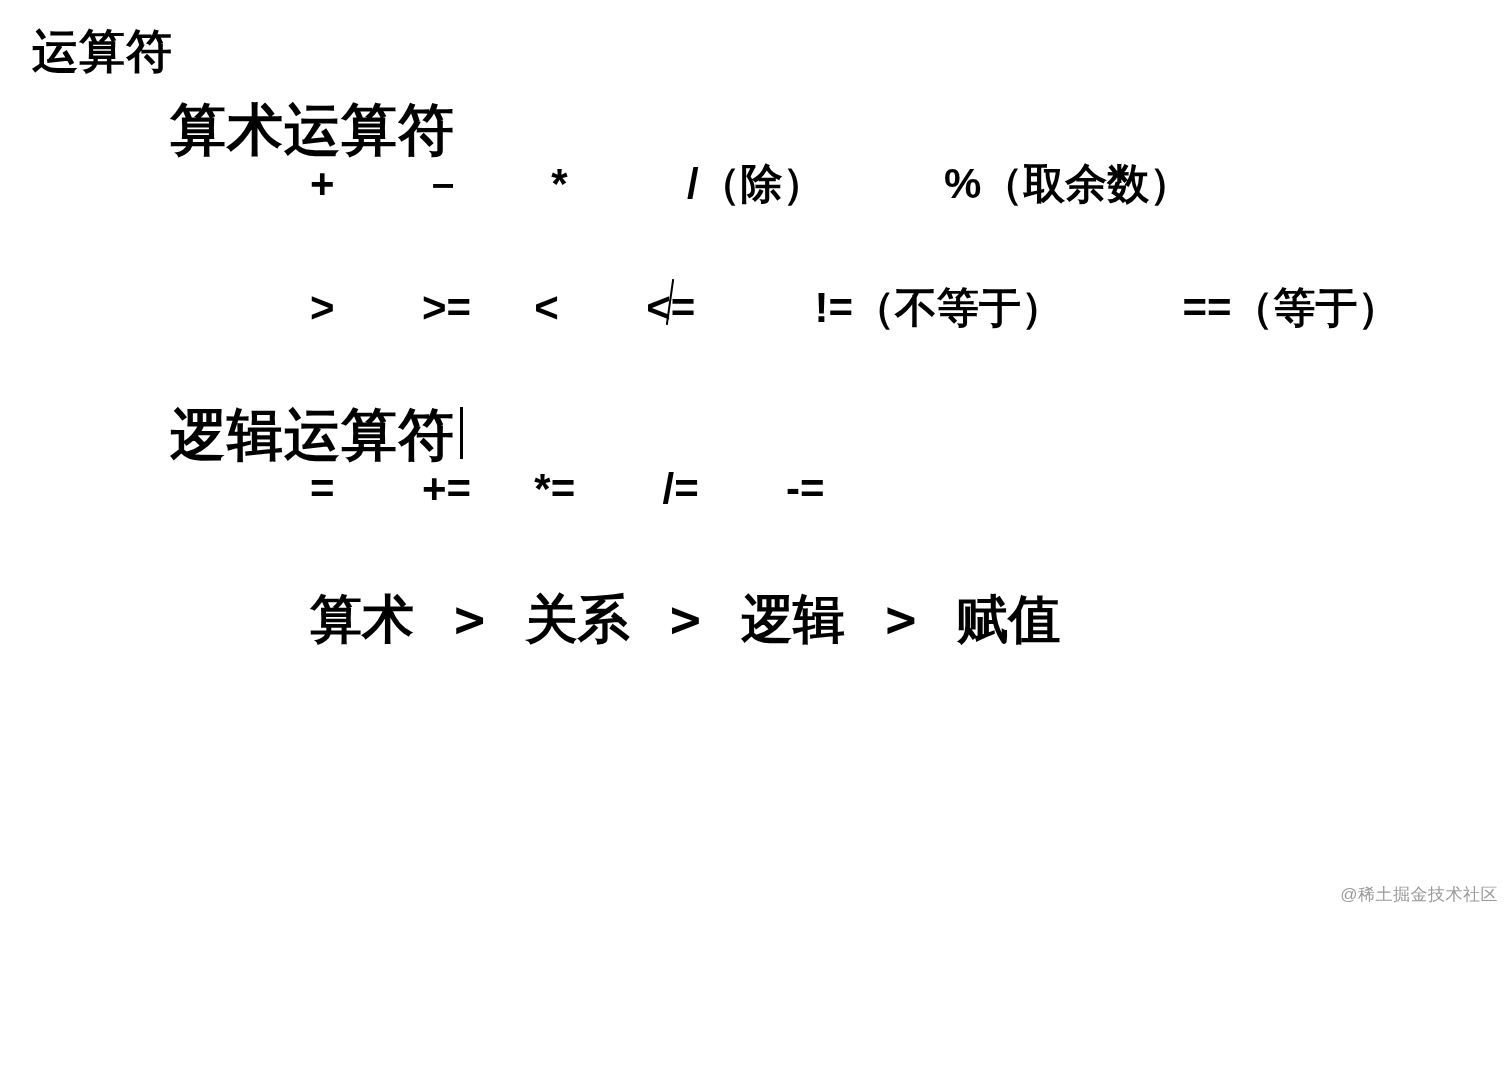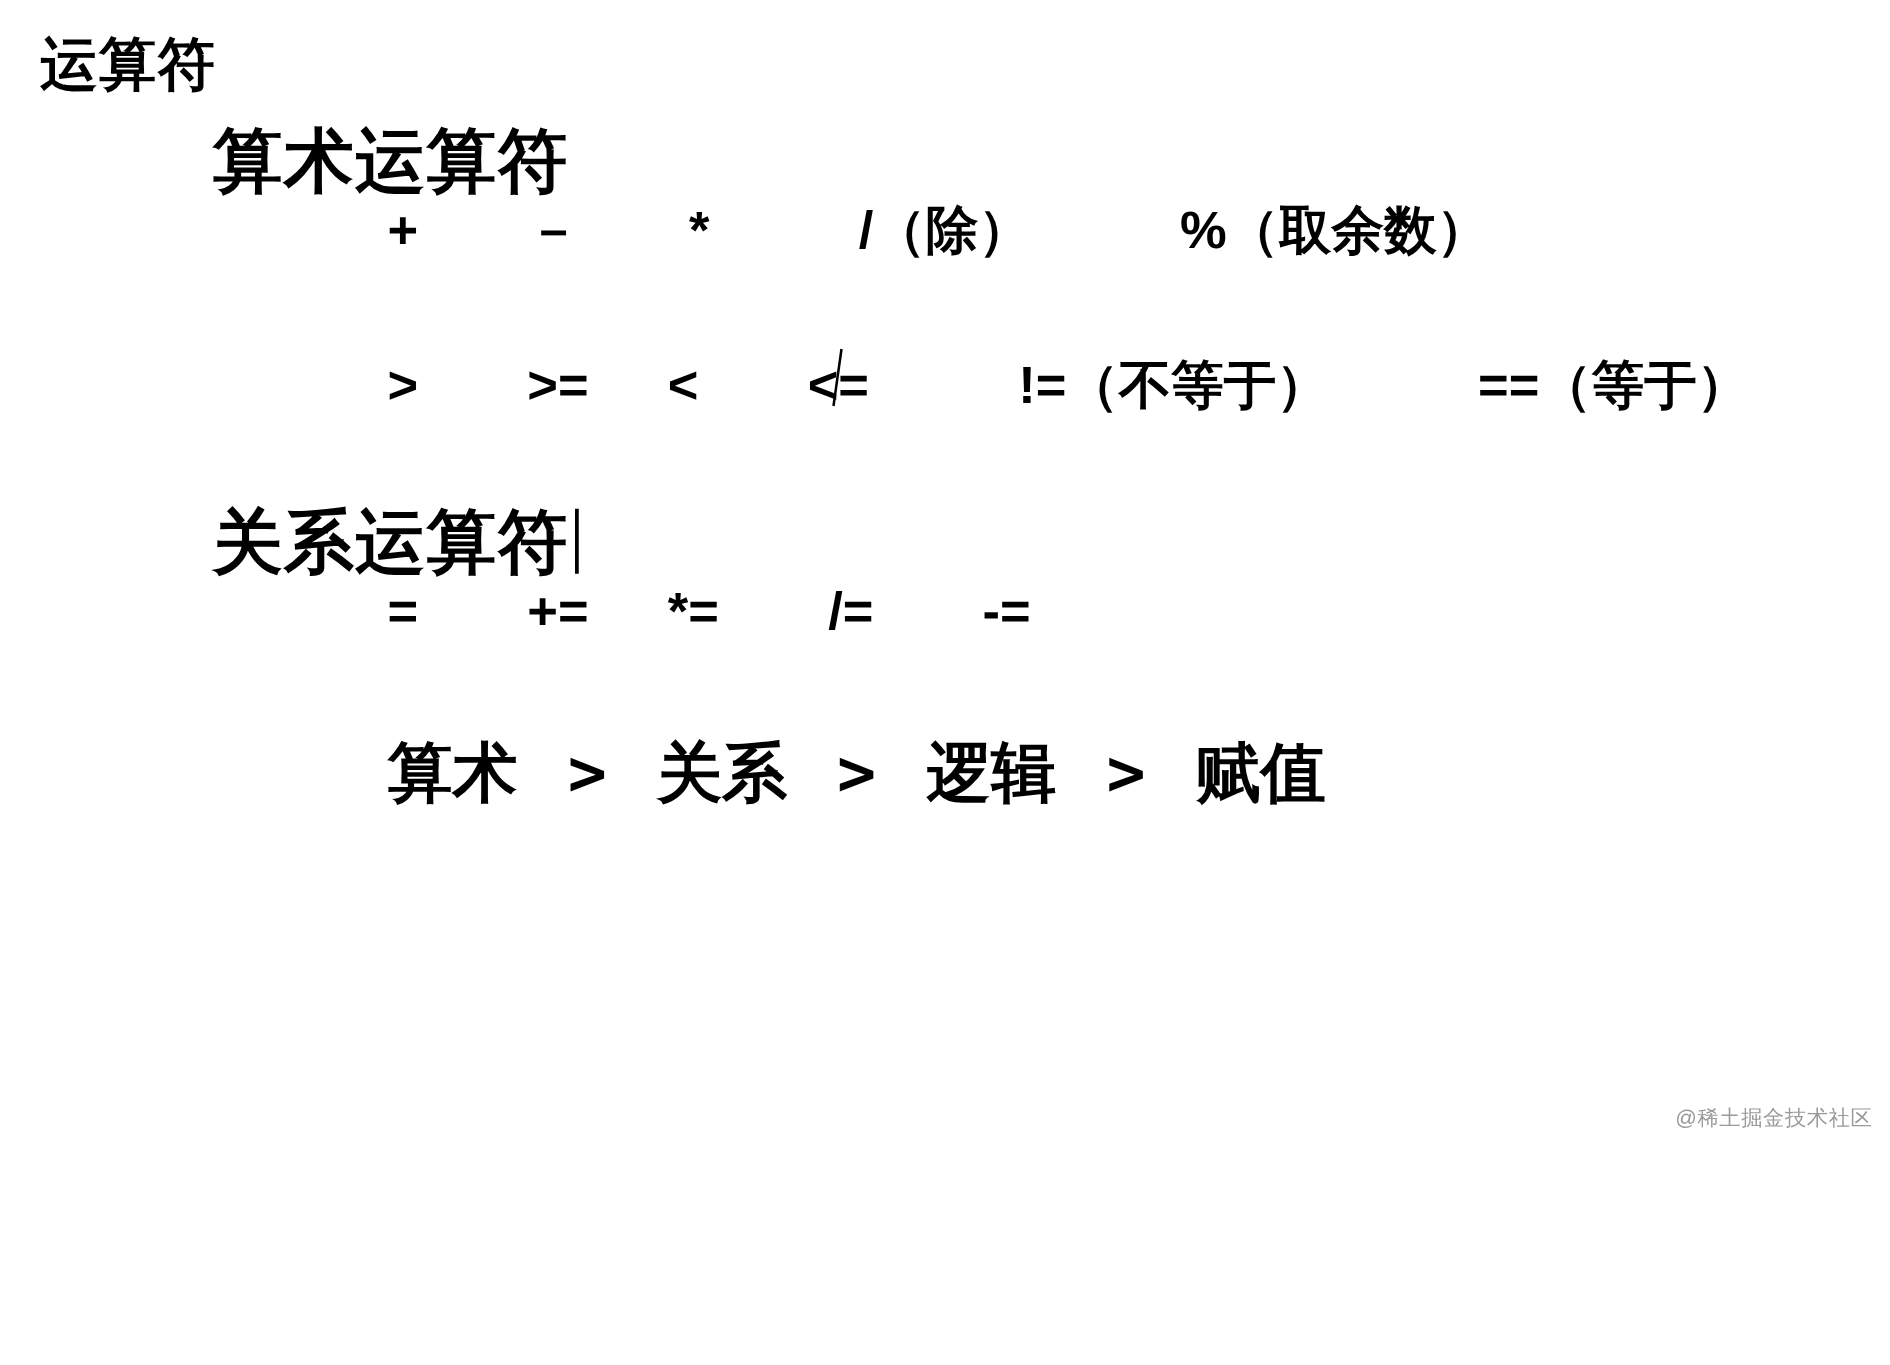--- a/index.html
+++ b/index.html
@@ -147,21 +147,21 @@
       <span class="op">!=（不等于）</span>
       <span class="gap-lg"></span>
       <span class="op">==（等于）</span>
     </div>
   </div>
 
   <div class="section sec-logic">
   </div>
 
   <div class="section sec-assign">
-    <div class="section-head cursor">关系运算符</div>
+    <div class="section-head cursor">逻辑运算符</div>
     <div class="ops-row">
       <span class="op">=</span>
       <span class="gap-md"></span>
       <span class="op">+=</span>
       <span class="gap-sm"></span>
       <span class="op">*=</span>
       <span class="gap-md"></span>
       <span class="op">/=</span>
       <span class="gap-md"></span>
       <span class="op">-=</span>

